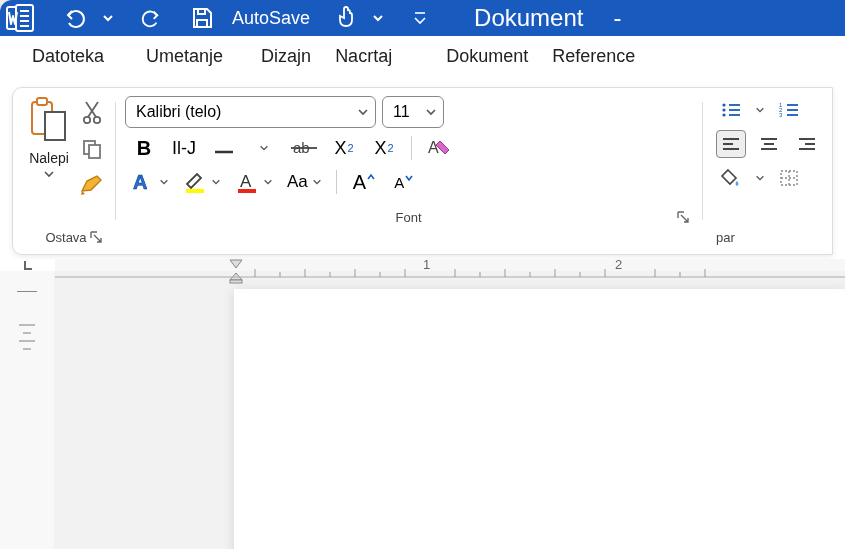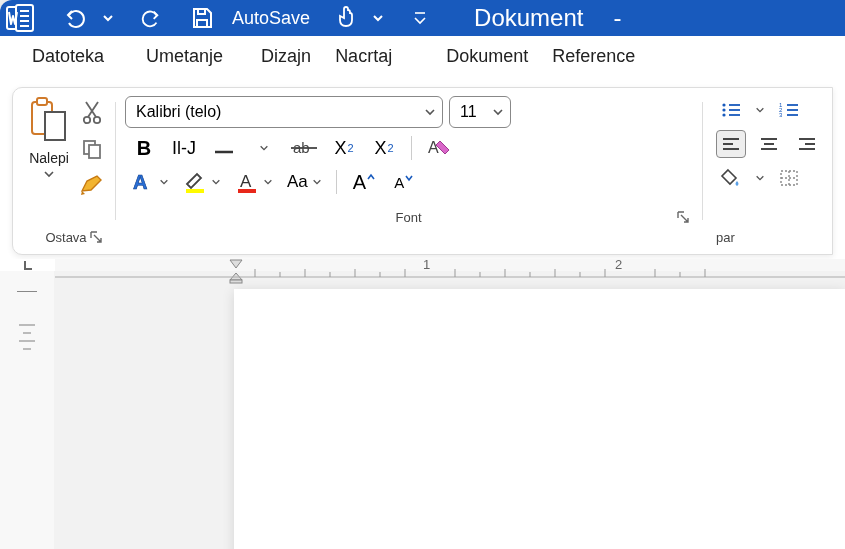--- a/index.html
+++ b/index.html
@@ -68,21 +68,21 @@
 .chevy { display: flex; align-items: center; cursor: pointer; }
 .mini-col { display: flex; flex-direction: column; gap: 10px; padding-top: 4px; }
 .mini { width: 26px; height: 26px; display: flex; align-items: center; justify-content: center; cursor: pointer; }
 .font-group { flex: 1; }
 .font-row { display: flex; gap: 6px; align-items: center; margin-bottom: 6px; }
 .font-select {
   border: 1.5px solid #888; border-radius: 6px; height: 32px; padding: 0 26px 0 10px;
   font-size: 16px; display: flex; align-items: center; position: relative;
   cursor: pointer; min-width: 0;
 }
-.font-name-select { width: 318px; }
+.font-name-select { width: 251px; }
 .font-size-select { width: 62px; }
 .font-select .chev { position: absolute; right: 6px; }
 .fmt-row { display: flex; gap: 14px; align-items: center; margin-bottom: 6px; padding-left: 6px; }
 .fmt { display: flex; align-items: center; justify-content: center; min-width: 26px; height: 28px; cursor: pointer; font-size: 18px; }
 .fmt.bold { font-weight: 800; font-size: 20px; }
 .fmt.split { gap: 4px; }
 .vsep { width: 1px; height: 24px; background: #ccc; }
 .para-group { padding-left: 14px; gap: 24px; }
 .para-row { display: flex; gap: 8px; align-items: center; margin-bottom: 6px; }
 .pbtn { width: 30px; height: 28px; display: flex; align-items: center; justify-content: center; cursor: pointer; border-radius: 4px; }

